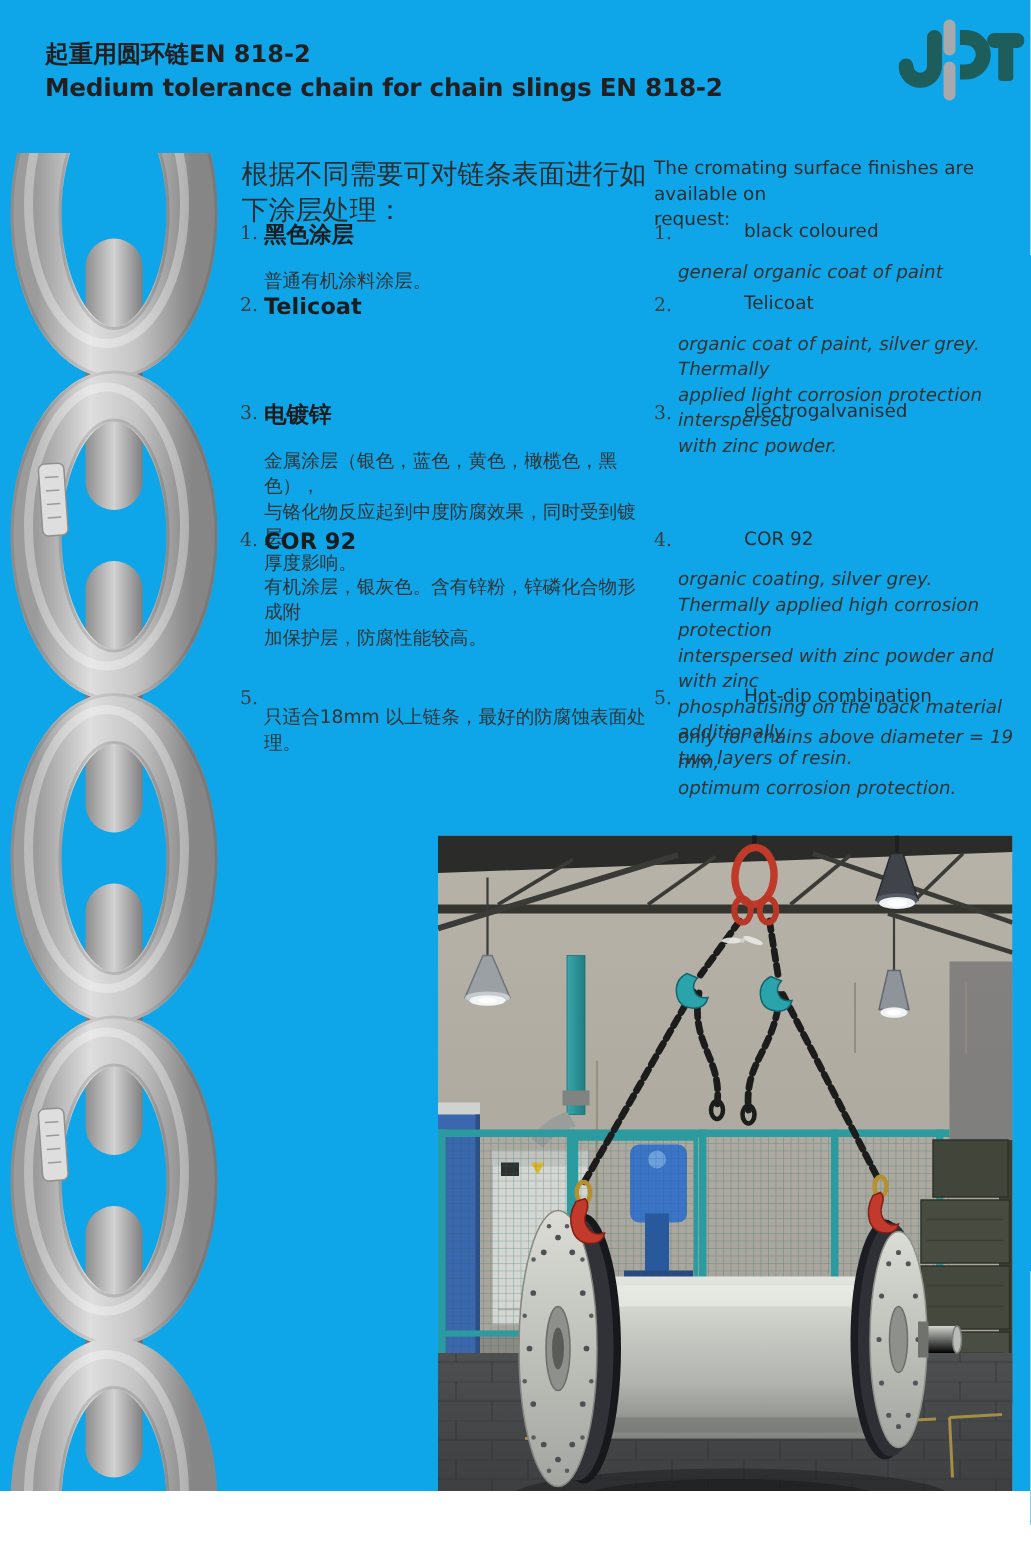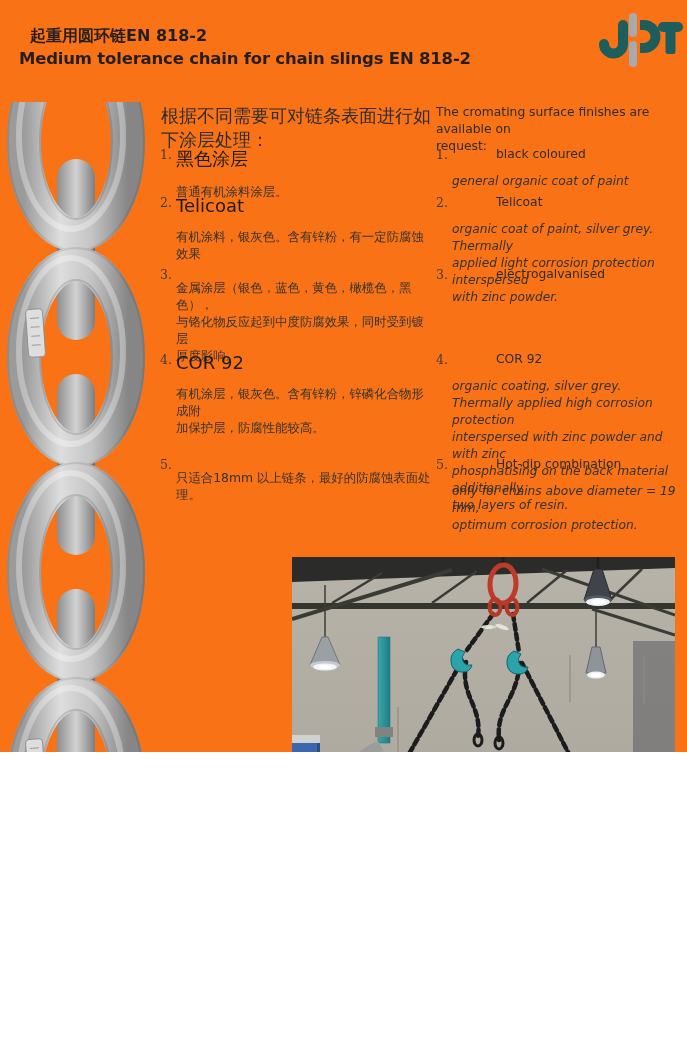--- a/index.html
+++ b/index.html
@@ -1,36 +1,36 @@
 <!DOCTYPE html>
 <html><head>
 <meta charset="utf-8">
 <style>
   html,body{margin:0;padding:0;background:#ffffff;}
-  .page{position:relative;width:687px;height:752px;background:#f97316;overflow:hidden;
+  .page{position:relative;width:687px;height:994px;background:#0ea5e9;overflow:hidden;
         font-family:"DejaVu Sans","Liberation Sans",sans-serif;}
   
   .title-zh{position:absolute;left:30px;top:26px;font-size:16px;font-weight:bold;color:#231f20;}
-  .title-en{position:absolute;left:19px;top:49px;font-size:16.5px;font-weight:bold;color:#231f20;letter-spacing:-0.2px;white-space:nowrap;}
+  .title-en{position:absolute;left:30px;top:49px;font-size:16.5px;font-weight:bold;color:#231f20;letter-spacing:-0.2px;white-space:nowrap;}
   .logo{position:absolute;left:599px;top:8px;}
   
   .chain-wrap{position:absolute;left:0;top:102px;width:155px;height:926px;}
   
   .photo-wrap{position:absolute;left:292px;top:557px;width:383px;height:471px;}
   
   .intro-zh{position:absolute;left:161px;top:104px;width:274px;font-size:18px;color:#2d2d2d;}
   .intro-en{position:absolute;left:436px;top:104px;width:250px;font-size:12.3px;line-height:17px;color:#2d2d2d;white-space:pre-line;}
   .item{position:absolute;left:0;width:687px;}
   .i1{top:147px}.i2{top:195px}.i3{top:267px}.i4{top:352px}.i5{top:457px}
   .zh-col{position:absolute;left:160px;width:276px;}
   .en-col{position:absolute;left:436px;width:251px;}
   .num{display:inline-block;width:16px;vertical-align:top;font-family:"DejaVu Serif","Liberation Serif",serif;
        font-size:12.5px;color:#3d3d3d;}
   .cnt{display:inline-block;width:calc(100% - 21px);vertical-align:top;}
-  .t{font-size:18px;font-weight:normal;color:#1c1c1c;margin-bottom:2px;}
+  .t{font-size:15px;font-weight:bold;color:#1c1c1c;margin-bottom:2px;}
   .b{font-size:12.4px;line-height:17px;color:#333333;white-space:pre-line;margin-top:12px;}
   .en-col .t{font-size:12.3px;font-weight:normal;color:#2d2d2d;margin-left:44px;}
   .en-col .b{font-size:12.2px;font-style:italic;}
 </style>
 </head>
 <body>
 
 <div class="page">
 
   <div class="title-zh">起重用圆环链EN 818-2</div>
@@ -130,27 +130,27 @@
 
   <div class="intro-zh">根据不同需要可对链条表面进行如下涂层处理：</div>
   <div class="intro-en">The cromating surface finishes are available on
 request:</div>
 
   <div class="item i1">
     <div class="zh-col"><span class="num">1.</span><span class="cnt"><div class="t">黑色涂层</div><div class="b">普通有机涂料涂层。</div></span></div>
     <div class="en-col"><span class="num">1.</span><span class="cnt"><div class="t">black coloured</div><div class="b">general organic coat of paint</div></span></div>
   </div>
   <div class="item i2">
-    <div class="zh-col"><span class="num">2.</span><span class="cnt"><div class="t">Telicoat</div><div class="b">有机涂料，银灰色。含有锌粉，有一定防腐蚀效果</div></span></div>
+    <div class="zh-col"><span class="num">2.</span><span class="cnt"><div class="t">Telicoat</div></span></div>
     <div class="en-col"><span class="num">2.</span><span class="cnt"><div class="t">Telicoat</div><div class="b">organic coat of paint, silver grey. Thermally
 applied light corrosion protection interspersed
 with zinc powder.</div></span></div>
   </div>
   <div class="item i3">
-    <div class="zh-col"><span class="num">3.</span><span class="cnt"><div class="b">金属涂层（银色，蓝色，黄色，橄榄色，黑色），
+    <div class="zh-col"><span class="num">3.</span><span class="cnt"><div class="t">电镀锌</div><div class="b">金属涂层（银色，蓝色，黄色，橄榄色，黑色），
 与铬化物反应起到中度防腐效果，同时受到镀层
 厚度影响。</div></span></div>
     <div class="en-col"><span class="num">3.</span><span class="cnt"><div class="t">electrogalvanised</div></span></div>
   </div>
   <div class="item i4">
     <div class="zh-col"><span class="num">4.</span><span class="cnt"><div class="t">COR 92</div><div class="b">有机涂层，银灰色。含有锌粉，锌磷化合物形成附
 加保护层，防腐性能较高。</div></span></div>
     <div class="en-col"><span class="num">4.</span><span class="cnt"><div class="t">COR 92</div><div class="b">organic coating, silver grey.
 Thermally applied high corrosion protection
 interspersed with zinc powder and with zinc

